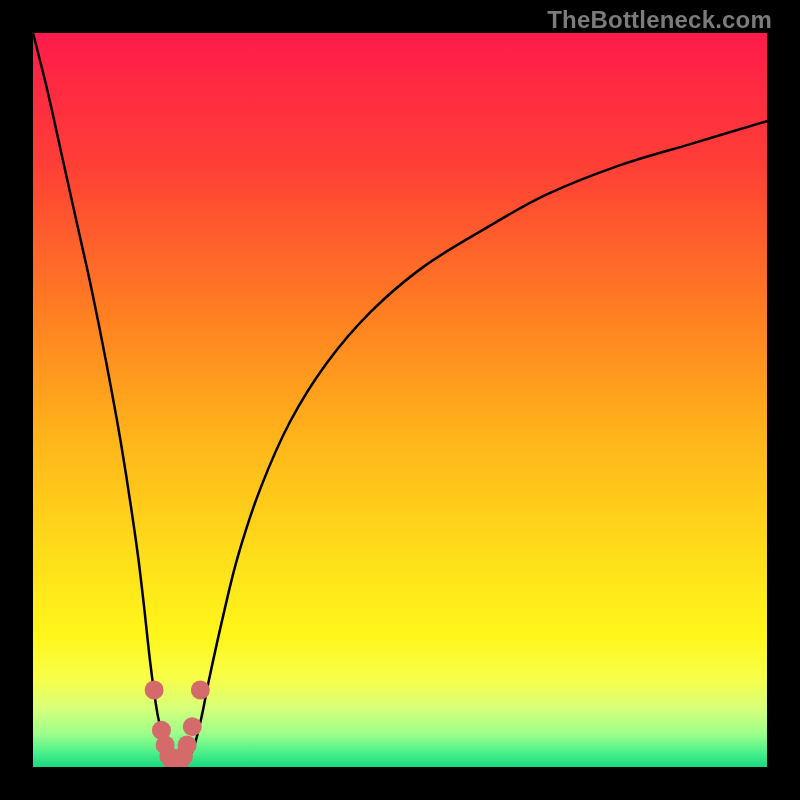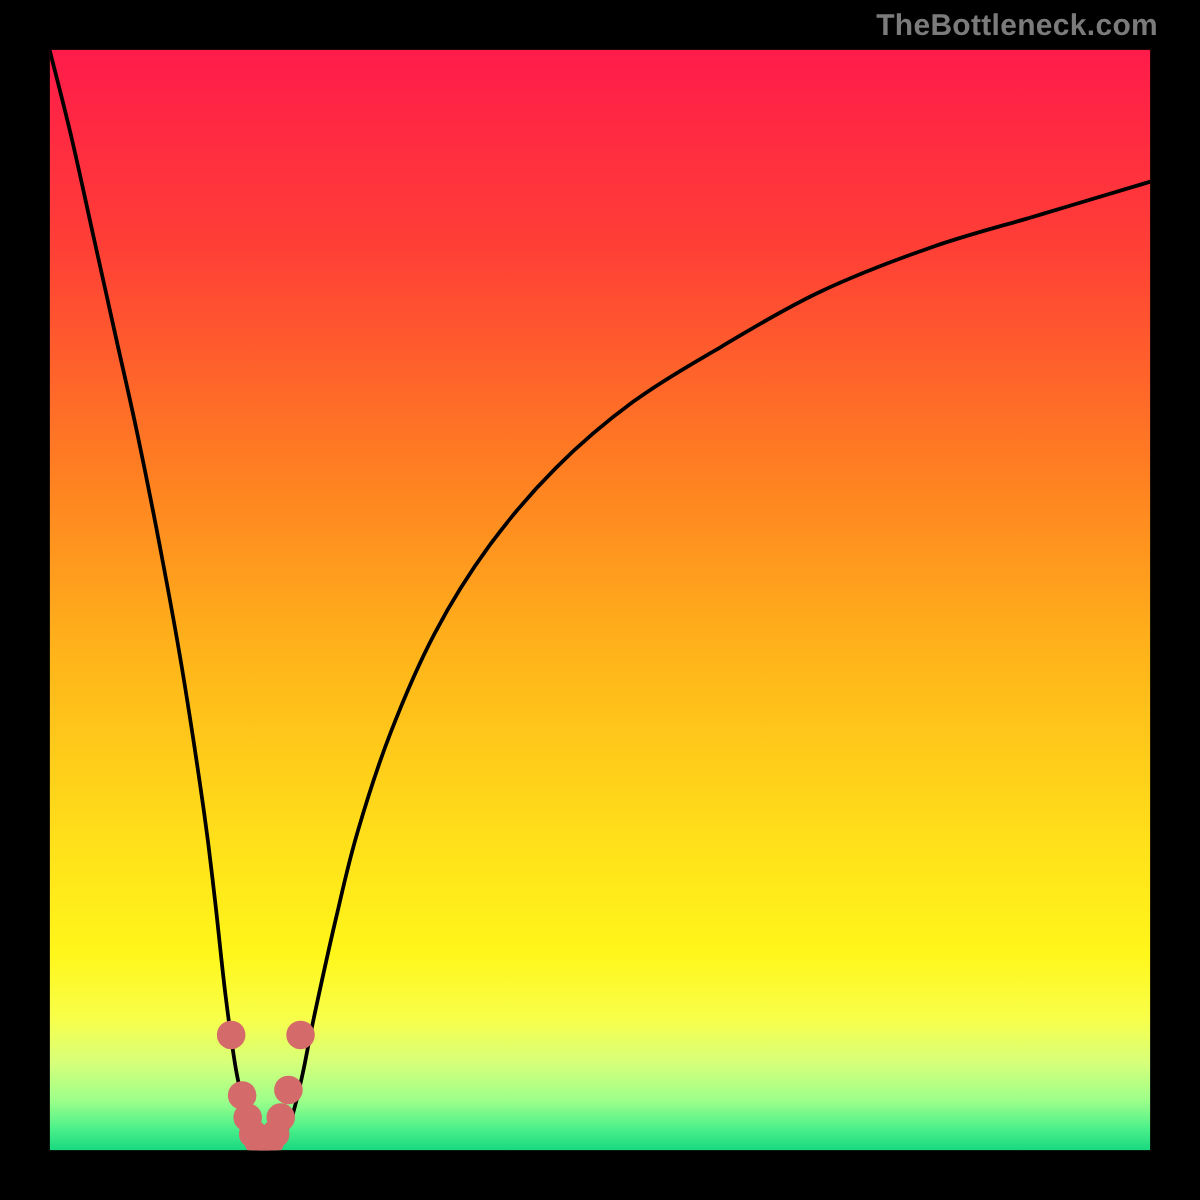--- a/index.html
+++ b/index.html
@@ -25,21 +25,21 @@
   }
   .curve-svg {
     position: absolute;
     inset: 0;
   }
   .watermark {
     position: absolute;
     top: 6px;
     right: 28px;
     color: #7b7b7b;
-    font-size: 20px;
+    font-size: 24px;
     font-weight: 600;
     letter-spacing: 0.2px;
   }
 </style>
 </head>
 <body>
 
 <div class="plot-area">
   <svg class="gradient" viewBox="0 0 734 734" preserveAspectRatio="none">
     <defs>

